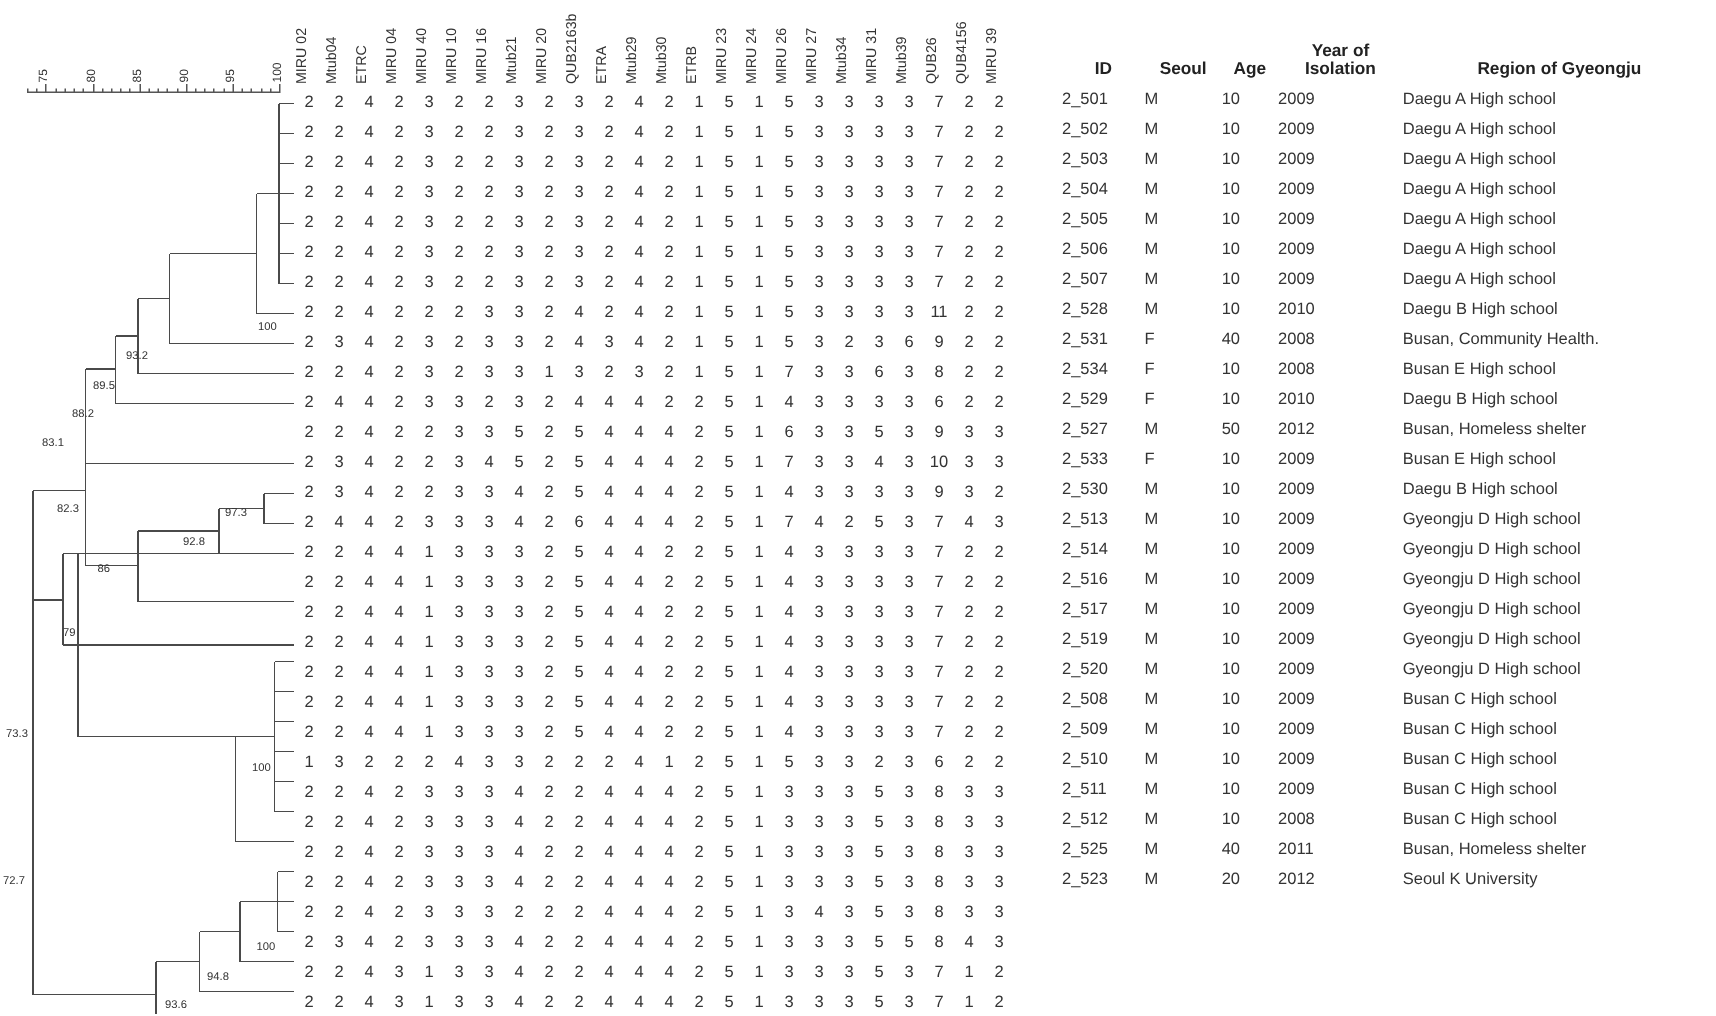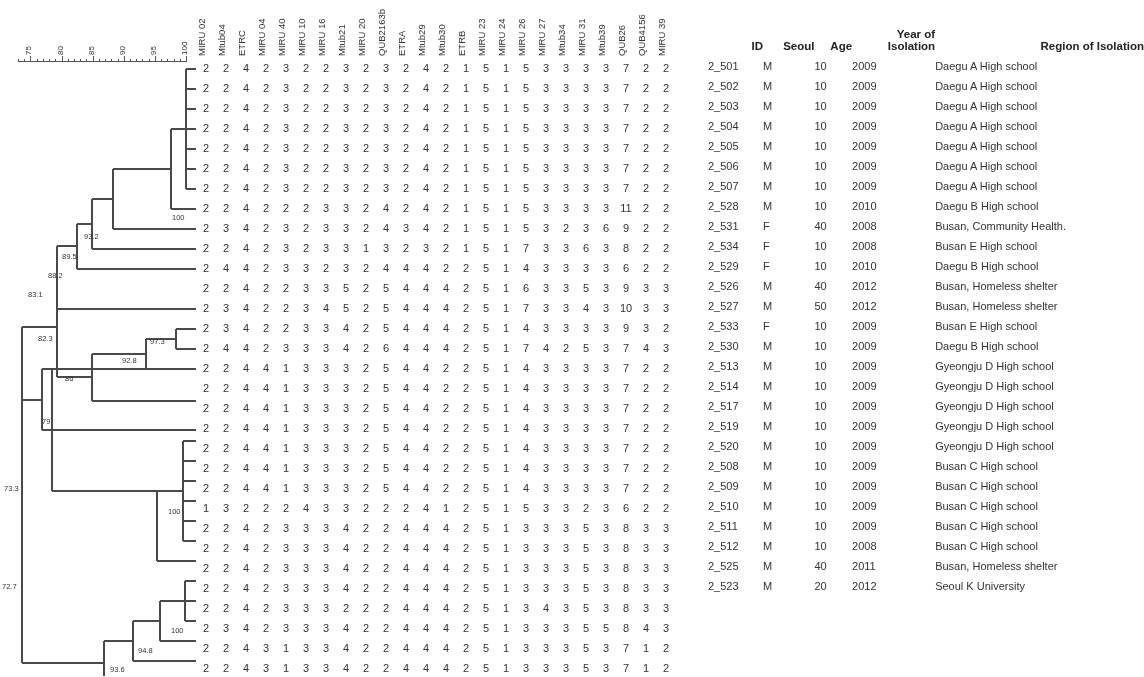--- a/index.html
+++ b/index.html
@@ -42,21 +42,21 @@
     white-space:nowrap;
   }
   .vhead span{
     display:block;position:absolute;left:11px;bottom:0;
     transform:rotate(-90deg);transform-origin:left bottom;
     white-space:nowrap;font-size:9.5px;
   }
   
   .meta{position:absolute;left:512px;top:0;}
   .meta th{
-    font-size:11.5px;font-weight:bold;color:#222;text-align:right;
+    font-size:11.5px;font-weight:bold;color:#222;text-align:center;
     padding:0 0 4px 0;height:52px;vertical-align:bottom;
   }
   .meta td{
     font-size:11px;color:#333;text-align:left;height:20px;padding:0;
     vertical-align:middle;white-space:nowrap;
   }
   .c-id{width:68px;}
   .c-gender{width:62px;}
   .c-age{width:46px;}
   .c-year{width:102px;}
@@ -1107,21 +1107,21 @@
         </tbody>
     </table>
 
     <table class="meta">
       <thead>
         <tr>
           <th class="c-id">ID</th>
           <th class="c-gender">Seoul</th>
           <th class="c-age">Age</th>
           <th class="c-year">Year of Isolation</th>
-          <th class="c-region">Region of Isolation</th>
+          <th class="c-region">Region of Gyeongju</th>
         </tr>
       </thead>
       <tbody id="metabody">
           <tr>
             <td class="c-id">2_501</td>
             <td class="c-gender">M</td>
             <td class="c-age">10</td>
             <td class="c-year">2009</td>
             <td class="c-region">Daegu A High school</td>
           </tr>
@@ -1189,27 +1189,20 @@
             <td class="c-region">Busan E High school</td>
           </tr>
           <tr>
             <td class="c-id">2_529</td>
             <td class="c-gender">F</td>
             <td class="c-age">10</td>
             <td class="c-year">2010</td>
             <td class="c-region">Daegu B High school</td>
           </tr>
           <tr>
-            <td class="c-id">2_526</td>
-            <td class="c-gender">M</td>
-            <td class="c-age">40</td>
-            <td class="c-year">2012</td>
-            <td class="c-region">Busan, Homeless shelter</td>
-          </tr>
-          <tr>
             <td class="c-id">2_527</td>
             <td class="c-gender">M</td>
             <td class="c-age">50</td>
             <td class="c-year">2012</td>
             <td class="c-region">Busan, Homeless shelter</td>
           </tr>
           <tr>
             <td class="c-id">2_533</td>
             <td class="c-gender">F</td>
             <td class="c-age">10</td>
@@ -1225,20 +1218,27 @@
           </tr>
           <tr>
             <td class="c-id">2_513</td>
             <td class="c-gender">M</td>
             <td class="c-age">10</td>
             <td class="c-year">2009</td>
             <td class="c-region">Gyeongju D High school</td>
           </tr>
           <tr>
             <td class="c-id">2_514</td>
+            <td class="c-gender">M</td>
+            <td class="c-age">10</td>
+            <td class="c-year">2009</td>
+            <td class="c-region">Gyeongju D High school</td>
+          </tr>
+          <tr>
+            <td class="c-id">2_516</td>
             <td class="c-gender">M</td>
             <td class="c-age">10</td>
             <td class="c-year">2009</td>
             <td class="c-region">Gyeongju D High school</td>
           </tr>
           <tr>
             <td class="c-id">2_517</td>
             <td class="c-gender">M</td>
             <td class="c-age">10</td>
             <td class="c-year">2009</td>

